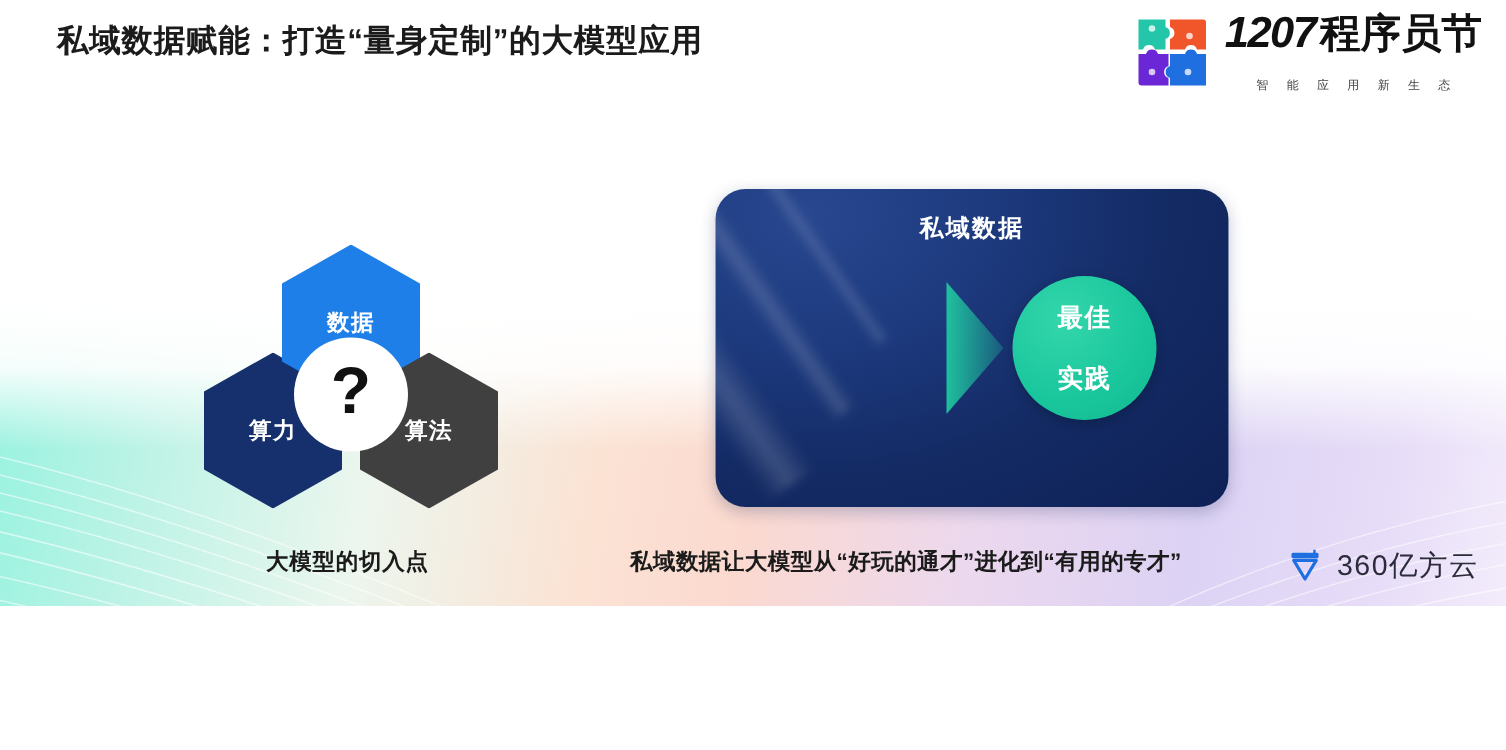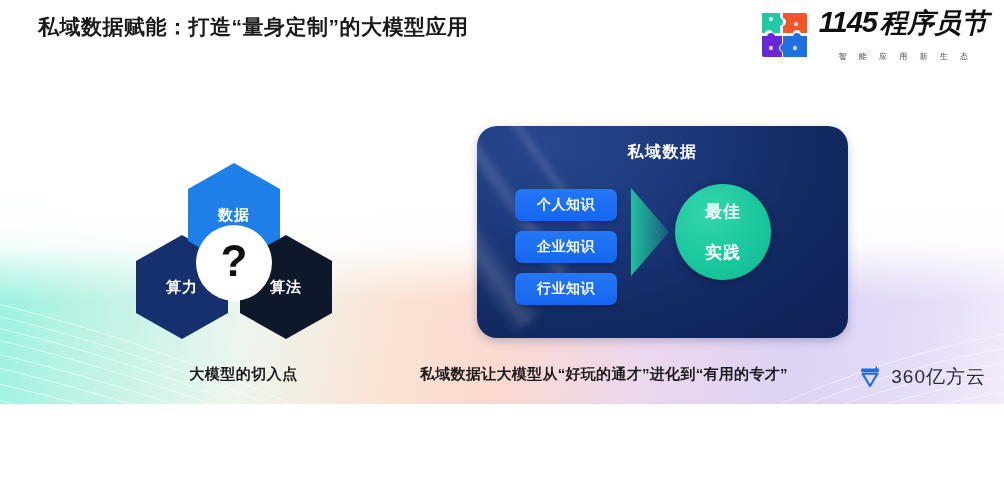--- a/index.html
+++ b/index.html
@@ -31,42 +31,42 @@
 
   
   .title{position:absolute;left:38px;top:13px;font-size:21px;font-weight:bold;color:#1b1b1b;
     letter-spacing:.5px;white-space:nowrap;}
 
   .logo-1024{position:absolute;right:16px;top:8px;display:flex;align-items:center;gap:8px;}
   .puzzle{width:52px;height:50px;position:relative;flex:0 0 auto;}
   .logo-words{display:flex;flex-direction:column;align-items:center;line-height:1;}
   .logo-main{display:flex;align-items:baseline;gap:3px;}
   .logo-num{font-size:29px;font-weight:bold;font-style:italic;color:#111;letter-spacing:-1px;}
-  .logo-cn{font-size:27px;font-weight:bold;font-style:italic;color:#111;letter-spacing:0px;}
+  .logo-cn{font-size:27px;font-weight:bold;color:#111;letter-spacing:0px;}
   .logo-sub{font-size:8px;color:#444;letter-spacing:5px;margin-top:16px;padding-left:5px;}
 
   
   .hex-wrap{position:absolute;left:126px;top:163px;width:215px;height:175px;}
   .hex{position:absolute;width:92px;height:104px;
     clip-path:polygon(50% 0%,100% 25%,100% 75%,50% 100%,0% 75%,0% 25%);
     display:flex;align-items:center;justify-content:center;}
   .hex span{color:#fff;font-size:15px;font-weight:bold;letter-spacing:1px;}
   .hex-top{left:62px;top:0;}
   .hex-bl{left:10px;top:72px;}
   .hex-br{left:114px;top:72px;}
   .hex-center{position:absolute;left:70px;top:62px;width:76px;height:76px;border-radius:50%;
     background:#fff;display:flex;align-items:center;justify-content:center;}
   .hex-center b{font-size:44px;color:#111;font-weight:bold;line-height:1;margin-top:-4px;}
   .cap-left{position:absolute;left:0;top:365px;width:463px;text-align:center;
-    font-size:15px;font-weight:bold;color:#1b1b1b;letter-spacing:.5px;margin-left:12px;}
+    font-size:15px;font-weight:bold;color:#1b1b1b;letter-spacing:.5px;}
 
   
   .panel{position:absolute;left:477px;top:126px;width:342px;height:212px;border-radius:20px;
     background:radial-gradient(120% 140% at 18% 8%, #28478f 0%, #1d3a7e 30%, #132a63 60%, #0e2054 100%);
-    overflow:hidden;box-shadow:0 3px 10px rgba(20,40,90,.25);padding-left:29px;}
+    overflow:hidden;box-shadow:0 3px 10px rgba(20,40,90,.25);}
   .panel-streak{position:absolute;background:linear-gradient(90deg,rgba(255,255,255,0) 0%,rgba(255,255,255,.16) 50%,rgba(255,255,255,0) 100%);
     transform:rotate(-35deg);filter:blur(3px);}
   .panel-title{position:absolute;left:0;top:16px;width:100%;text-align:center;color:#fff;
     font-size:16px;font-weight:bold;letter-spacing:1.5px;z-index:3;}
   .pill-col{position:absolute;left:38px;top:63px;display:flex;flex-direction:column;gap:10px;z-index:3;}
   .pill{width:102px;height:32px;border-radius:7px;background:linear-gradient(180deg,#2477f7 0%,#1566ef 100%);
     display:flex;align-items:center;justify-content:center;color:#fff;font-size:14px;font-weight:bold;
     letter-spacing:.5px;box-shadow:0 2px 4px rgba(0,0,0,.25);}
   .chev{position:absolute;left:152px;top:62px;width:44px;height:88px;z-index:2;}
   .circle{position:absolute;left:198px;top:58px;width:96px;height:96px;border-radius:50%;
@@ -133,61 +133,50 @@
 
         <path d="M24,26 h10 a4.2,4.2 0 0 1 8,0 h6 v21 H24 v-5 a4.2,4.2 0 0 1 0,-8 Z" fill="#1f6fe0"></path>
         <circle cx="12" cy="9" r="2.2" fill="#ffffff" opacity="0.75"></circle>
         <circle cx="37" cy="14" r="2.2" fill="#ffffff" opacity="0.75"></circle>
         <circle cx="12" cy="38" r="2.2" fill="#ffffff" opacity="0.75"></circle>
         <circle cx="36" cy="38" r="2.2" fill="#ffffff" opacity="0.75"></circle>
       </svg>
     </div>
     <div class="logo-words">
       <div class="logo-main">
-        <span class="logo-num">1145</span>
+        <span class="logo-num">1207</span>
         <span class="logo-cn">程序员节</span>
       </div>
       <div class="logo-sub">智 能 应 用 新 生 态</div>
     </div>
   </div>
 
   <div class="hex-wrap">
     <div class="hex hex-bl" style="background:#15306d;">
       <span>算力</span>
     </div>
     <div class="hex hex-top" style="background:#1e7fe8;">
       <span>数据</span>
     </div>
-    <div class="hex hex-br" style="background:#0f172a;font-family:Liberation Mono, monospace;">
+    <div class="hex hex-br" style="background:#404040;font-family:Liberation Mono, monospace;">
       <span>算法</span>
     </div>
     <div class="hex-center">
       <b>?</b>
     </div>
   </div>
   <div class="cap-left">大模型的切入点</div>
 
   <div class="panel">
     <div class="panel-streak" style="left:-40px;top:-30px;width:38px;height:250px;"></div>
     <div class="panel-streak" style="left:10px;top:-60px;width:20px;height:230px;"></div>
     <div class="panel-streak" style="left:48px;top:-80px;width:12px;height:200px;"></div>
 
     <div class="panel-title">私域数据</div>
 
-    <div class="pill-col">
-      <div class="pill">
-        <span>个人知识</span>
-      </div>
-      <div class="pill">
-        <span>企业知识</span>
-      </div>
-      <div class="pill">
-        <span>行业知识</span>
-      </div>
-    </div>
 
     <svg class="chev" viewBox="0 0 44 88">
       <defs>
         <linearGradient id="cg" x1="0" y1="0" x2="1" y2="0">
           <stop offset="0%" stop-color="#1fc8a0" stop-opacity="0.95"></stop>
           <stop offset="100%" stop-color="#1fc8a0" stop-opacity="0.25"></stop>
         </linearGradient>
       </defs>
       <path d="M2,0 L40,44 L2,88 Z" fill="url(#cg)"></path>
     </svg>

